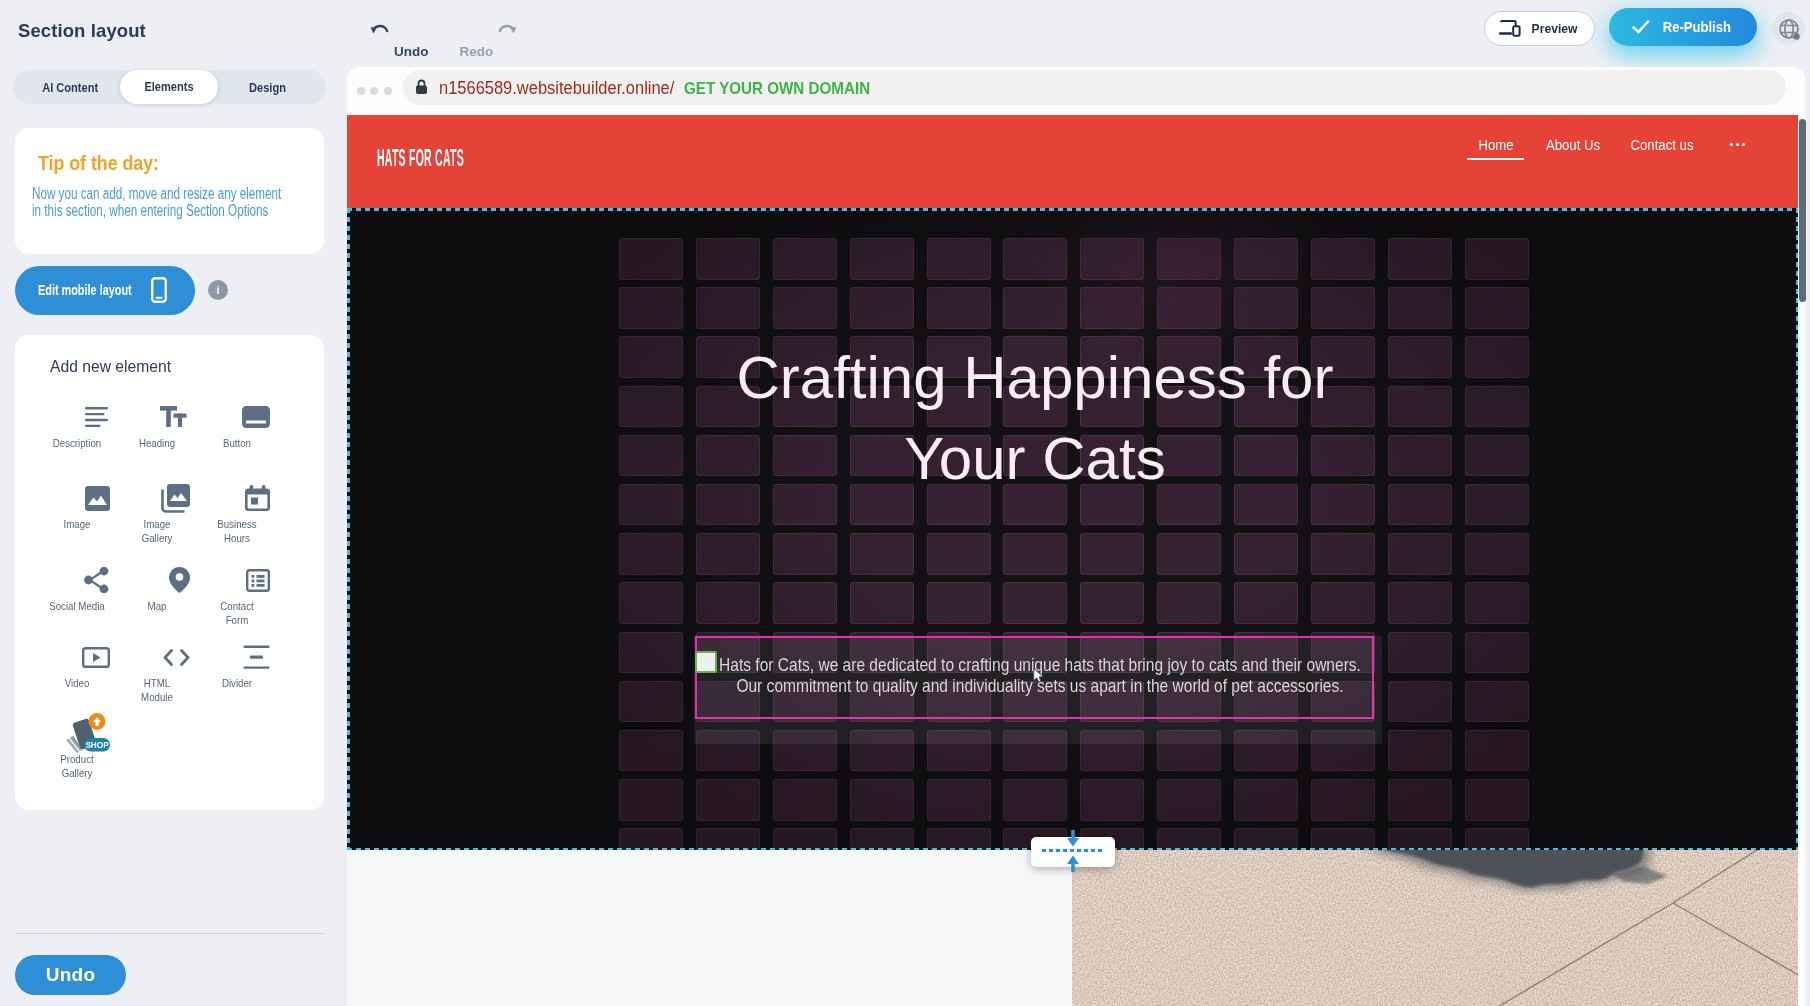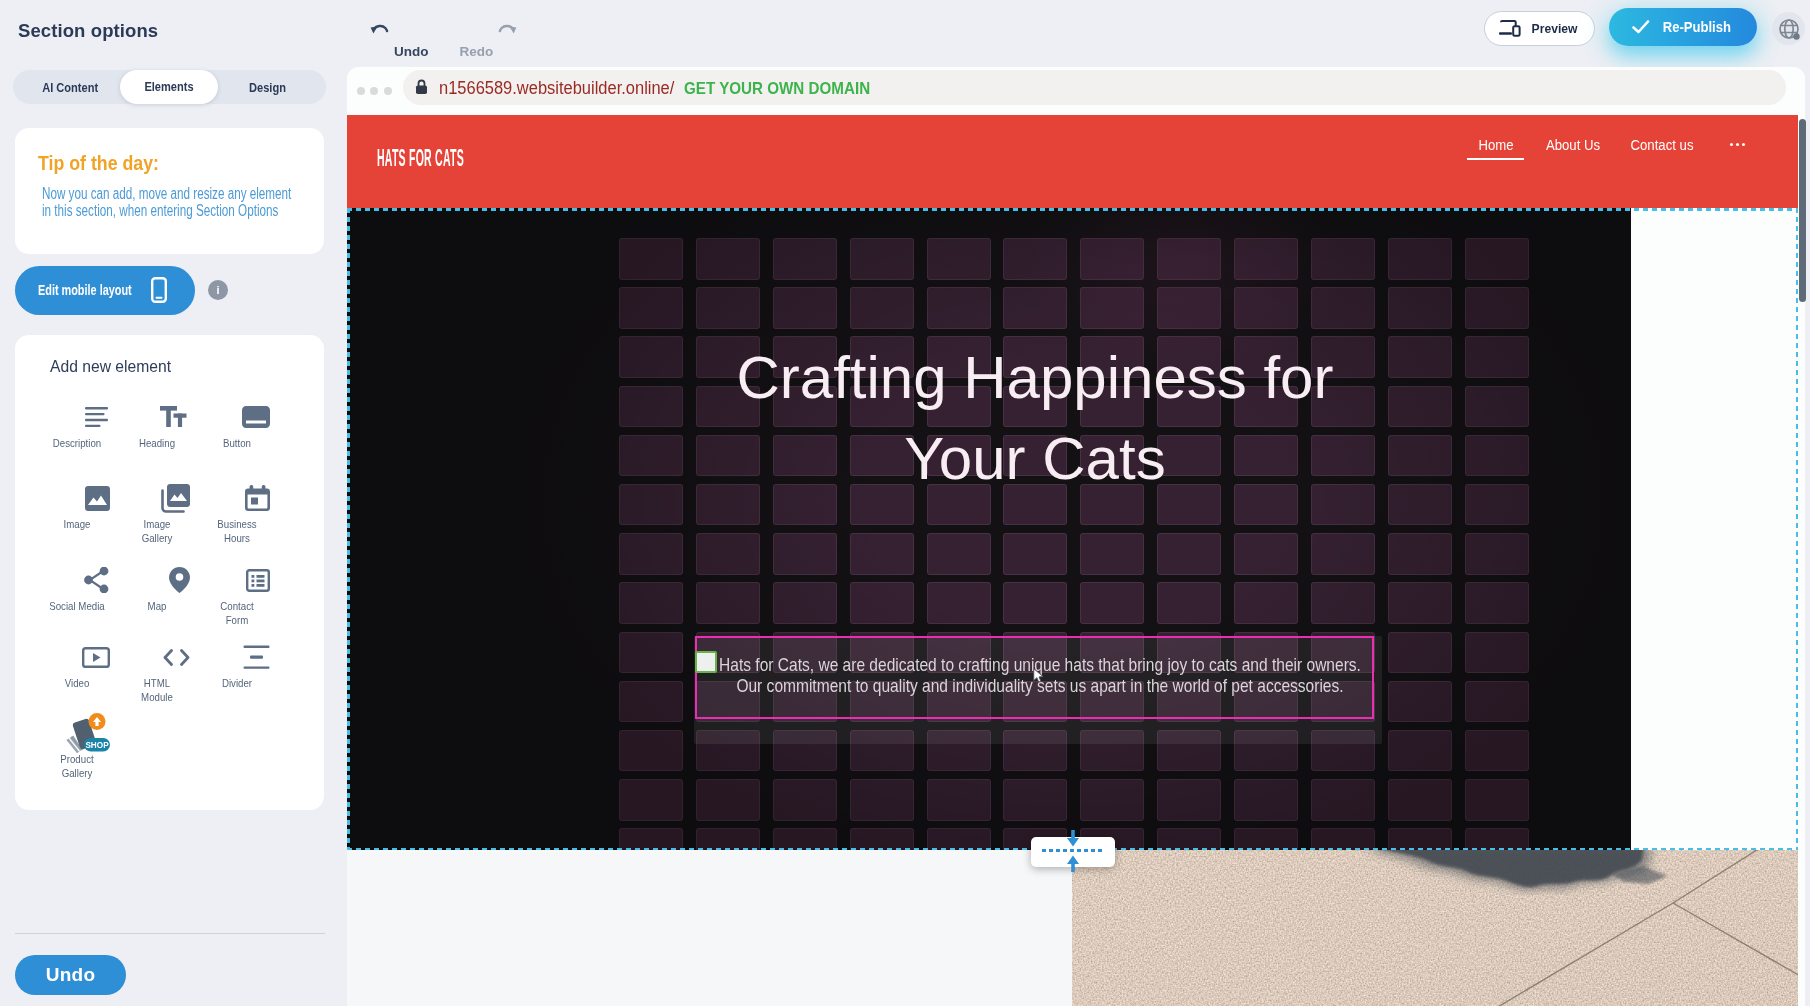--- a/index.html
+++ b/index.html
@@ -23,21 +23,21 @@
 
   
   .tabs { left:13px; top:70px; width:313px; height:34px; background:#e1e5ee; border-radius:17px; display:flex; align-items:center; }
   .tab { flex:1; text-align:center; font-size:13.5px; font-weight:bold; color:#2b3a57; }
   .tab span { display:inline-block; transform:scaleX(0.82); }
   .tab.active { background:#fff; border-radius:17px; height:34px; line-height:34px; box-shadow:0 1px 4px rgba(40,60,90,0.18); }
   .card { background:#fff; border-radius:14px; }
   .tip-card { left:15px; top:128px; width:309px; height:126px; }
   .tip-title { left:38px; top:151px; font-size:21px; font-weight:bold; color:#f0a325; }
   .tip-title span { transform:scaleX(0.845); }
-  .tip-body { left:42px; top:185px; font-size:16px; line-height:17px; color:#4b9bd5; }
+  .tip-body { left:32px; top:185px; font-size:16px; line-height:17px; color:#4b9bd5; }
   .tip-body span { transform:scaleX(0.73); line-height:17px; }
   .btn-edit { left:15px; top:266px; width:180px; height:49px; border-radius:25px; background:#2e8ed6; }
   .btn-edit b { position:absolute; left:23px; top:16px; font-size:14.5px; color:#fff; white-space:nowrap; display:inline-block; transform:scaleX(0.75); transform-origin:left center; }
   .btn-edit svg { position:absolute; left:136px; top:11px; }
   .info-c { left:208px; top:280px; width:20px; height:20px; border-radius:50%; background:#8d97a6; color:#fff; font-size:11px; font-weight:bold; text-align:center; line-height:20px; }
   .add-card { left:15px; top:335px; width:309px; height:475px; }
   .add-title { left:50px; top:357px; font-size:16.5px; color:#2e3e5a; }
   .add-title span { transform:scaleX(0.95); }
   .el { position:absolute; width:66px; text-align:center; }
   .el .ic { height:30px; display:flex; align-items:center; justify-content:flex-end; }
@@ -52,21 +52,21 @@
   .urlpill { position:absolute; left:56px; top:3px; width:1383px; height:35px; background:#f2f1ef; border-radius:17.5px; }
   .urlpill svg { position:absolute; left:12px; top:9px; }
   .urltext { position:absolute; left:36px; top:8px; font-size:18px; color:#9a2b23; transform:scaleX(0.915); transform-origin:left center; white-space:nowrap; }
   .getdomain { position:absolute; left:281px; top:9px; font-size:16.5px; font-weight:bold; color:#3cb44b; transform:scaleX(0.92); transform-origin:left center; white-space:nowrap; }
 
   .page { position:absolute; left:0; top:48px; width:1451px; height:891px; overflow:hidden;padding-left:20px; }
   .redbar { position:absolute; left:0; top:0; width:1451px; height:93px; background:#e64338; }
   .logo { position:absolute; left:30px; top:29px; font-size:24px; font-weight:bold; color:#fff; transform:scaleX(0.44); transform-origin:left center; letter-spacing:0.5px; white-space:nowrap; }
   .nav span { position:absolute; font-size:15.5px; color:#fff; white-space:nowrap; transform:translateX(-50%) scaleX(0.85); }
 
-  .hero { position:absolute; left:0; top:93px; width:1284px; height:642px; background:#131114; overflow:hidden; }
+  .hero { position:absolute; left:0; top:93px; width:1451px; height:642px; background:#131114; overflow:hidden; }
   .hb { position:absolute; z-index:30; pointer-events:none; }
   .hb.h { height:2.5px; width:1451px; left:0; background:repeating-linear-gradient(90deg,#48bee6 0 5px,transparent 5px 9px); }
   .hb.v { width:2.5px; height:642px; top:93px; background:repeating-linear-gradient(180deg,#48bee6 0 5px,transparent 5px 9px); }
   .grid { position:absolute; left:272px; top:30px; display:grid; grid-template-columns:repeat(12,64px); grid-auto-rows:41.5px; column-gap:12.9px; row-gap:7.7px; }
   .grid i { background:#362132; border-radius:3px; box-shadow:inset 0 0 0 1px rgba(255,210,235,0.09); }
   .vign { position:absolute; left:0; top:0; width:1451px; height:642px; background:radial-gradient(ellipse 560px 380px at 726px 290px, rgba(0,0,0,0) 35%, rgba(0,0,0,0.30) 100%), radial-gradient(ellipse 230px 150px at 838px 60px, rgba(125,60,105,0.14), rgba(0,0,0,0) 70%); pointer-events:none; }
   .h1 { position:absolute; left:0; top:129px; width:1376px; text-align:center; font-size:60px; color:#f8edf3; line-height:81px; font-weight:400; }
   .h2 { position:absolute; left:0; top:334px; width:1374px; text-align:center; font-size:29.5px; color:#ece2e9; font-weight:400; letter-spacing:0.3px; }
   .sel-overlay { position:absolute; left:347px; top:428px; width:688px; height:108px; background:rgba(255,255,255,0.075); border-radius:2px; }
   .sel-box { position:absolute; left:348px; top:428px; width:679px; height:83px; border:2px solid #ea2eb3; }
@@ -78,21 +78,21 @@
   .scrollthumb { left:1799px; top:119px; width:7px; height:183px; background:#5f6a78; border-radius:3.5px; }
 
   
   .rs-box { left:1031px; top:837px; width:84px; height:30px; background:#fff; border-radius:5px; box-shadow:0 2px 8px rgba(0,0,0,0.3); z-index:40; }
   .rs-dots { left:1042px; top:849px; width:62px; height:3px; background:repeating-linear-gradient(90deg,#2e8fd6 0 4px,transparent 4px 7px); z-index:42; }
   .rs-arrow { z-index:43; }
 </style>
 </head>
 <body>
 
-<div class="abs sect-title"><span class="sx" style="transform:scaleX(1)">Section options</span></div>
+<div class="abs sect-title"><span class="sx" style="transform:scaleX(1)">Section layout</span></div>
 
 <div class="abs undo-row">
   <svg width="19" height="14" viewBox="0 0 19 14" style="margin-right:5px">
       <path d="M0.6 5.6 L7.4 4.6 L3.4 11.6 Z" fill="#36465f"></path>
       <path d="M3.4 7.8 C6.2 3.4 12.2 2.8 15.3 6.0 C16.1 6.9 16.7 7.8 17.1 9.0" stroke="#36465f" stroke-width="2.4" fill="none" stroke-linecap="round"></path>
     </svg>
   <span class="lbl u-dark">Undo</span>
   <span class="lbl u-gray" style="margin-left:31px">Redo</span>
   <svg width="19" height="14" viewBox="0 0 19 14" style="margin-left:5px">
       <path d="M18.4 5.6 L11.6 4.6 L15.6 11.6 Z" fill="#97a0ae"></path>

